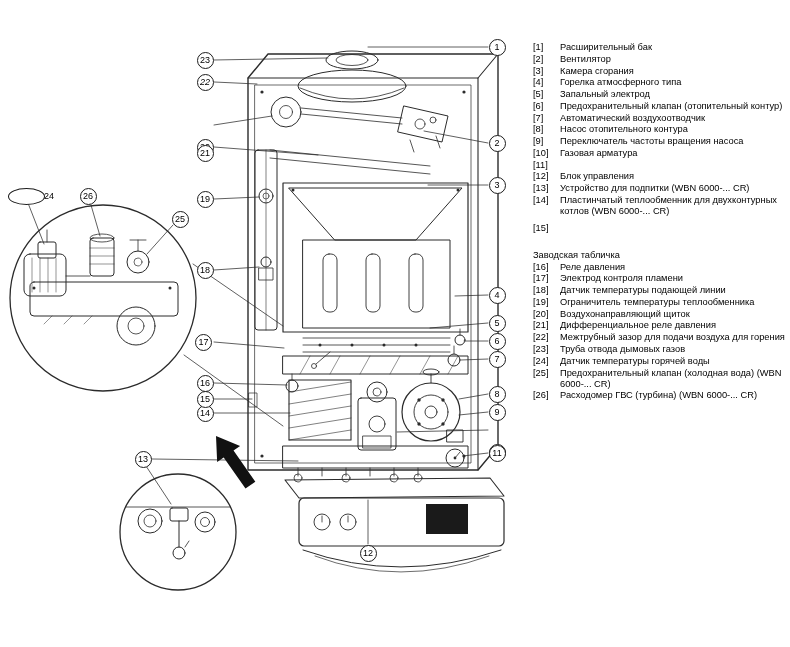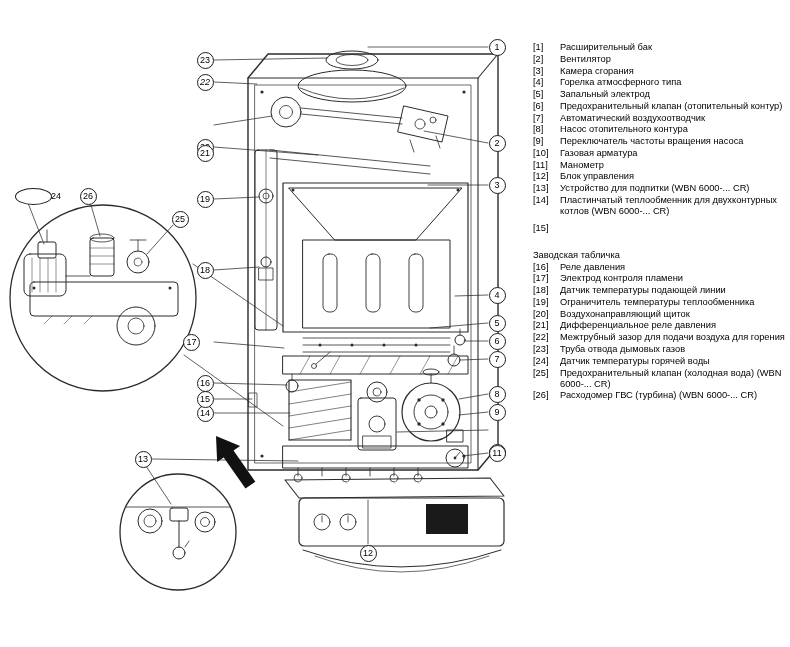--- a/index.html
+++ b/index.html
@@ -245,28 +245,28 @@
       <div class="callout" style="left: 488.5px; top: 350.5px;">7</div>
       <div class="callout" style="left: 488.5px; top: 385.5px;">8</div>
       <div class="callout" style="left: 488.5px; top: 403.5px;">9</div>
       <div class="callout" style="left: 488.5px; top: 444px;">10</div>
       <div class="callout" style="left: 488.5px; top: 444.5px;">11</div>
       <div class="callout" style="left: 359.5px; top: 544.5px;">12</div>
       <div class="callout" style="left: 134.5px; top: 450.5px;">13</div>
       <div class="callout" style="left: 196.5px; top: 404.5px;">14</div>
       <div class="callout" style="left: 196.5px; top: 390.5px;">15</div>
       <div class="callout" style="left: 196.5px; top: 374.5px;">16</div>
-      <div class="callout" style="left: 183px; top: 333.5px;">17</div>
+      <div class="callout" style="left: 195px; top: 333.5px;">17</div>
       <div class="callout" style="left: 196.5px; top: 261.5px;">18</div>
       <div class="callout" style="left: 196.5px; top: 190.5px;">19</div>
       <div class="callout" style="left: 196.5px; top: 138.5px;">20</div>
       <div class="callout" style="left: 196.5px; top: 116.5px; margin-top: 28px;">21</div>
       <div class="callout" style="left: 196.5px; top: 73.5px; font-style: italic;">22</div>
       <div class="callout" style="left: 196.5px; top: 51.5px;">23</div>
-      <div class="callout" style="left: 15px; top: 187.5px; padding-left: 35px;">24</div>
+      <div class="callout" style="left: 8px; top: 187.5px; padding-left: 35px;">24</div>
       <div class="callout" style="left: 171.5px; top: 210.5px;">25</div>
       <div class="callout" style="left: 79.5px; top: 187.5px;">26</div>
     </div>
 
   <div class="legend">
       <div class="legend-row">
         <span class="legend-num">[1]</span>
         <span class="legend-label">Расширительный бак</span>
       </div>
       <div class="legend-row">
@@ -300,21 +300,20 @@
       <div class="legend-row">
         <span class="legend-num">[9]</span>
         <span class="legend-label">Переключатель частоты вращения насоса</span>
       </div>
       <div class="legend-row">
         <span class="legend-num">[10]</span>
         <span class="legend-label">Газовая арматура</span>
       </div>
       <div class="legend-row">
         <span class="legend-num">[11]</span>
-        <span class="legend-label">Манометр</span>
       </div>
       <div class="legend-row">
         <span class="legend-num">[12]</span>
         <span class="legend-label">Блок управления</span>
       </div>
       <div class="legend-row">
         <span class="legend-num">[13]</span>
         <span class="legend-label">Устройство для подпитки (WBN 6000-... CR)</span>
       </div>
       <div class="legend-row">

